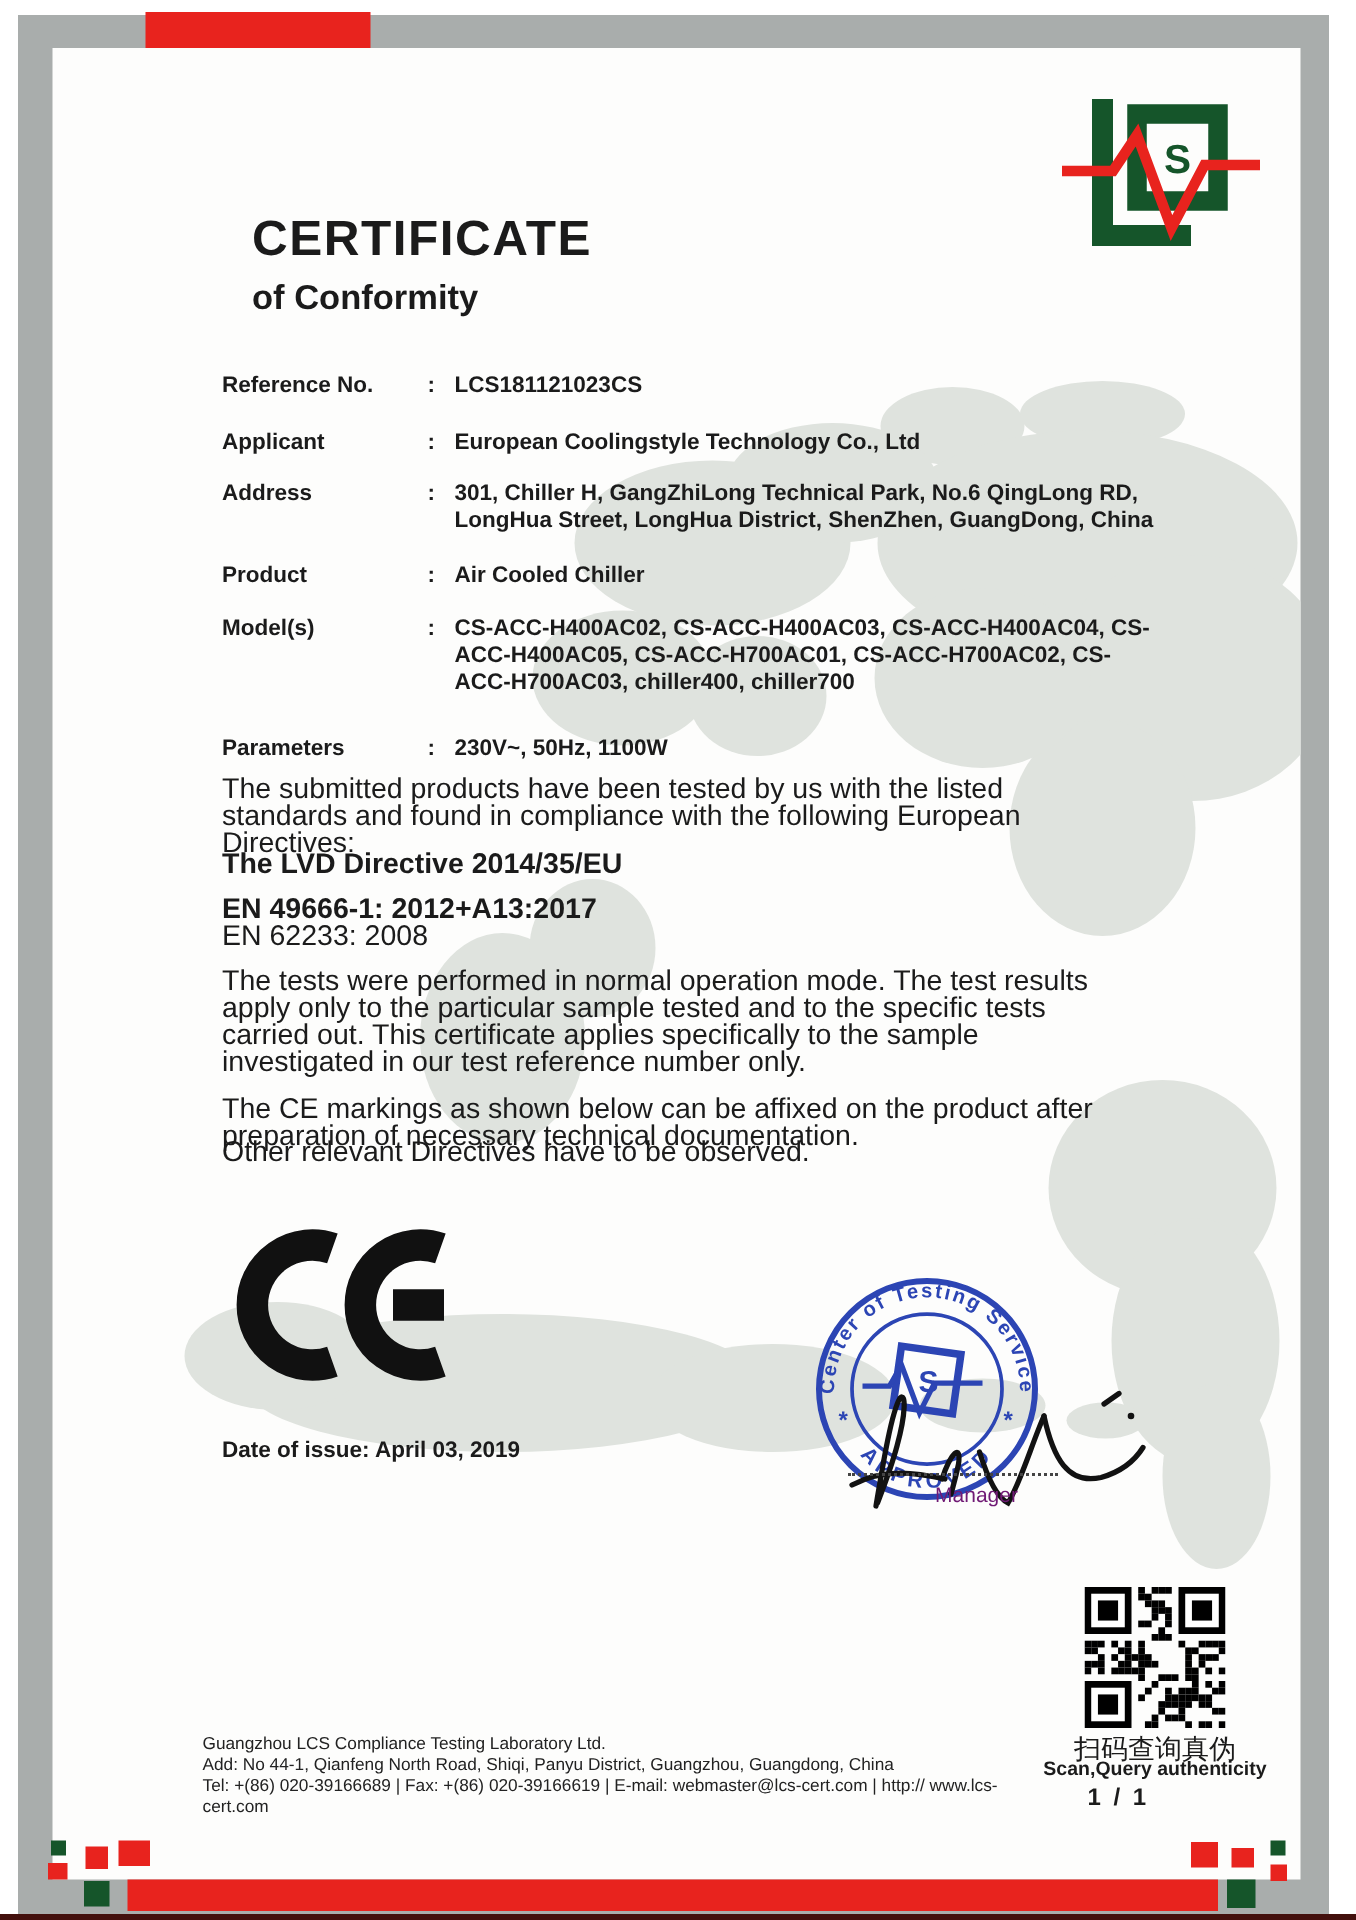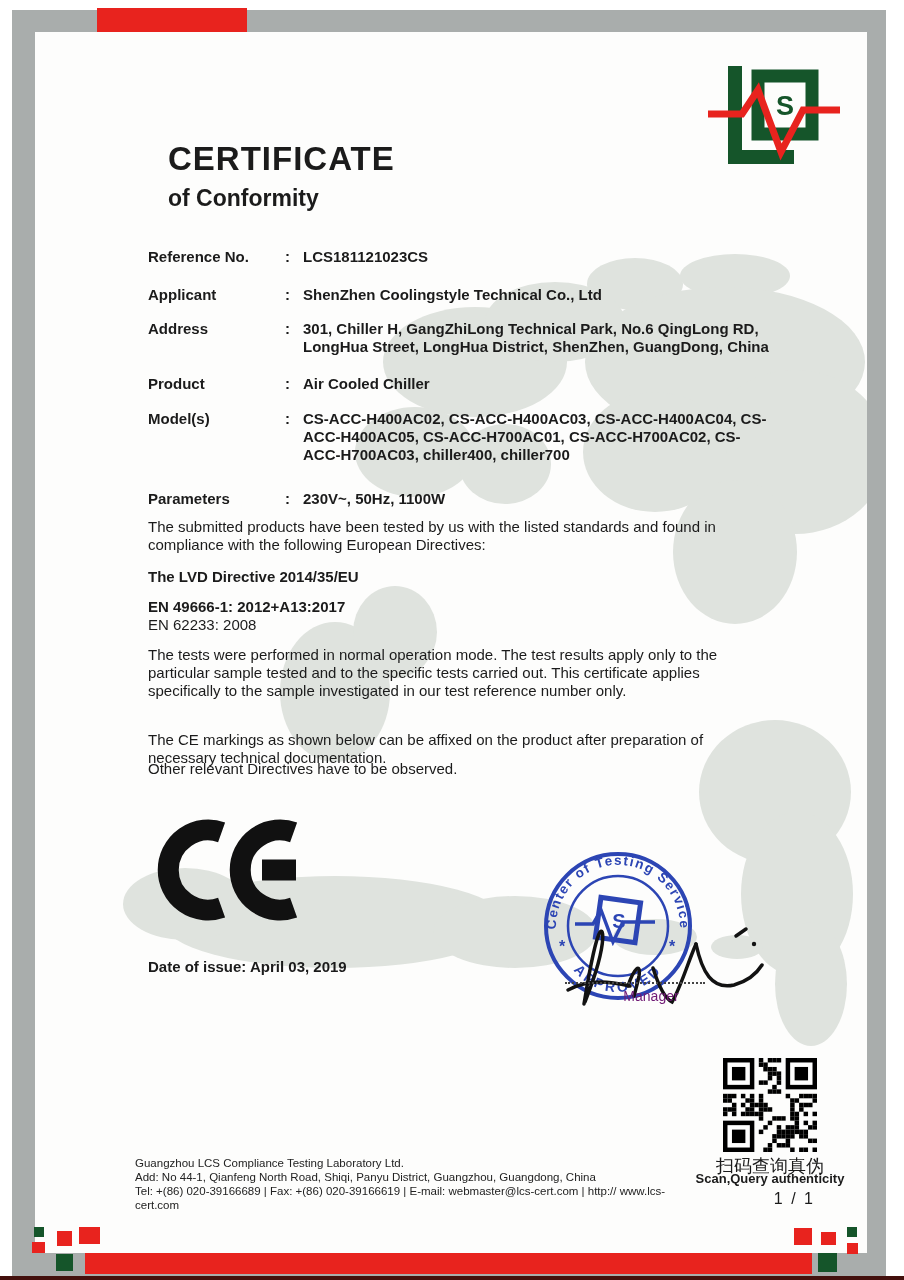--- a/index.html
+++ b/index.html
@@ -34,39 +34,39 @@
   .subtitle{position:absolute;left:133px;top:153px;font-size:23px;font-weight:bold;}
   
   .row{position:absolute;left:113px;font-size:15px;font-weight:bold;line-height:18px;}
   .row .lab{position:absolute;left:0;top:0;width:135px;}
   .row .col{position:absolute;left:137px;top:0;}
   .row .val{position:absolute;left:155px;top:0;width:520px;}
   .r-ref{top:216px;} .r-app{top:254px;} .r-addr{top:288px;} .r-prod{top:343px;}
   .r-mod{top:378px;} .r-par{top:458px;}
   .w-models{width:470px !important;}
   
-  .para{position:absolute;left:113px;width:600px;font-size:15px;line-height:18px;}
+  .para{position:absolute;left:113px;width:600px;font-size:19px;line-height:18px;}
   .p1{top:486px;} .p-lvd{top:536px;font-weight:bold;}
   .p-std1{top:566px;font-weight:bold;} .p-std2{top:584px;font-weight:normal;}
   .p2{top:614px;} .p3{top:679px;margin-top:20px;} .p4{top:728px;}
   
   .ce{position:absolute;left:108px;top:778px;}
   
   .date{position:absolute;left:113px;top:926px;font-size:15px;font-weight:bold;}
   
   .stamp{position:absolute;left:500px;top:808px;}
   .sig{position:absolute;left:505px;top:852px;z-index:4;}
   .sigline{position:absolute;left:530px;top:950px;width:140px;border-bottom:2px dotted #444;z-index:4;}
   .manager{position:absolute;left:566px;top:956px;width:100px;text-align:center;
            font-size:14px;color:#701a75;z-index:4;}
   
   .qr{position:absolute;left:688px;top:1026px;width:94px;height:94px;}
   .qr-zh{position:absolute;left:640px;top:1122px;width:190px;text-align:center;font-size:18px;font-weight:normal;}
   .qr-en{position:absolute;left:630px;top:1139px;width:210px;text-align:center;font-size:13px;font-weight:bold;}
-  .pageno{position:absolute;left:690px;top:1158px;width:90px;text-align:right;font-size:16px;font-weight:normal;letter-spacing:2px;}
+  .pageno{position:absolute;left:690px;top:1158px;width:90px;text-align:left;font-size:16px;font-weight:bold;letter-spacing:2px;}
   
   .footer{position:absolute;left:100px;top:1124px;width:560px;font-size:11.5px;line-height:14px;color:#222;}
 </style>
 </head>
 <body>
 
 <div class="sheet">
 
   <div class="frame"></div>
 
@@ -124,21 +124,21 @@
       <div class="subtitle">of Conformity</div>
 
       <div class="row r-ref">
         <span class="lab">Reference No.</span>
         <span class="col">:</span>
         <span class="val">LCS181121023CS</span>
       </div>
       <div class="row r-app">
         <span class="lab">Applicant</span>
         <span class="col">:</span>
-        <span class="val">ShenZhen Coolingstyle Technical Co., Ltd</span>
+        <span class="val">European Coolingstyle Technology Co., Ltd</span>
       </div>
       <div class="row r-addr">
         <span class="lab">Address</span>
         <span class="col">:</span>
         <span class="val">301, Chiller H, GangZhiLong Technical Park, No.6 QingLong RD, LongHua Street, LongHua District, ShenZhen, GuangDong, China</span>
       </div>
       <div class="row r-prod">
         <span class="lab">Product</span>
         <span class="col">:</span>
         <span class="val">Air Cooled Chiller</span>

